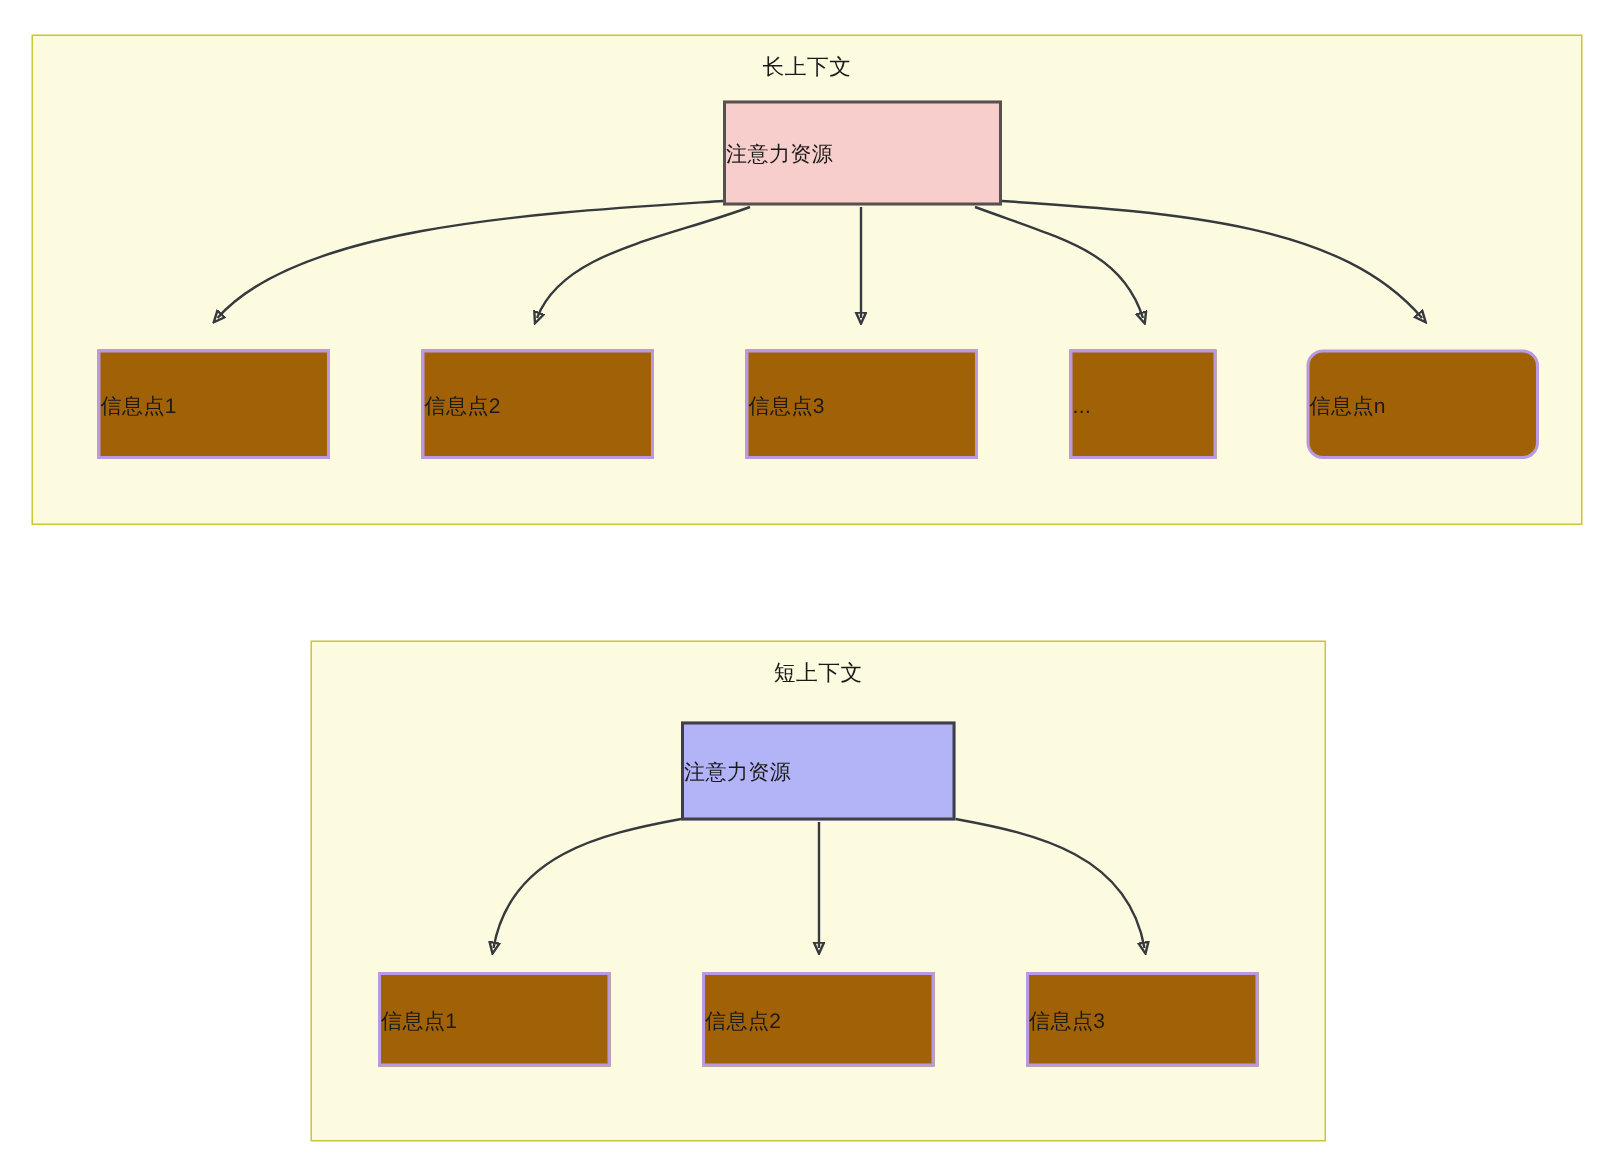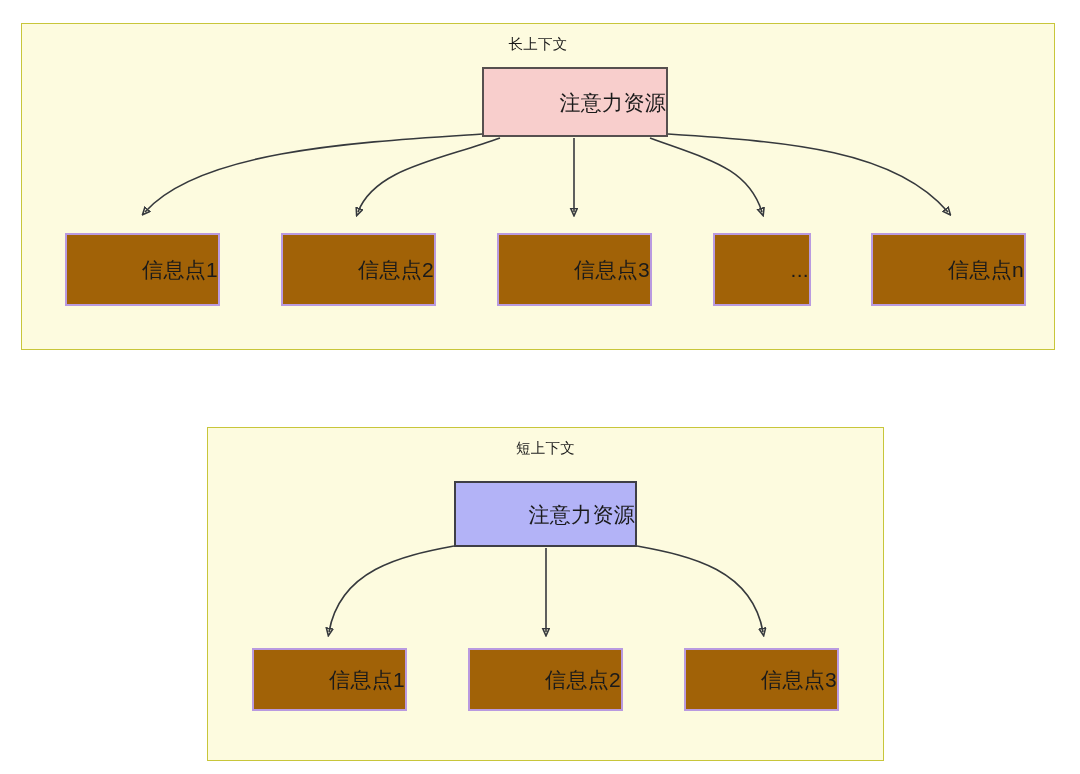--- a/index.html
+++ b/index.html
@@ -47,22 +47,22 @@
     left: 0;
     font-size: 14.5px;
     color: #1a1a1a;
     letter-spacing: 0.3px;
   }
   .node {
     position: absolute;
     box-sizing: border-box;
     display: flex;
     align-items: center;
-    justify-content: flex-end;
-    font-size: 21px;
+    justify-content: flex-start;
+    font-size: 14px;
     color: #1a1a1a;
     letter-spacing: 0.3px;
     line-height: 1;
   }
   .node-attention-red {
     background: #f8cecc;
     border: 2.2px solid #56504f;
   }
   .node-attention-blue {
     background: #b3b3f7;
@@ -123,21 +123,21 @@
   </div>
 
   <div class="node node-info" style="left:497px; top:233px; width:155px; height:73px;">
     <span>信息点3</span>
   </div>
 
   <div class="node node-info" style="left:713px; top:233px; width:98px; height:73px;">
     <span>...</span>
   </div>
 
-  <div class="node node-info" style="left:871px; top:233px; width:155px; height:73px;">
+  <div class="node node-info" style="left:871px; top:233px; width:155px; height:73px;border-radius:11px;">
     <span>信息点n</span>
   </div>
 
   <div class="group-box" id="group-short">
     <div class="group-title">短上下文</div>
   </div>
 
   <svg class="edges">
 
     <path marker-end="url(#arrowdark)" d="M 454,546 C 400,556 340,570 329,632"></path>

